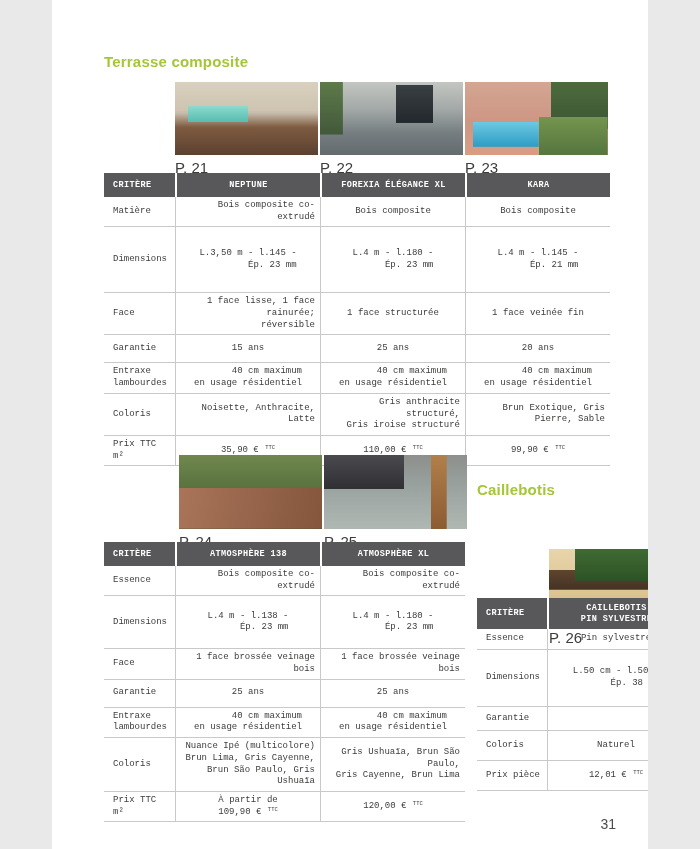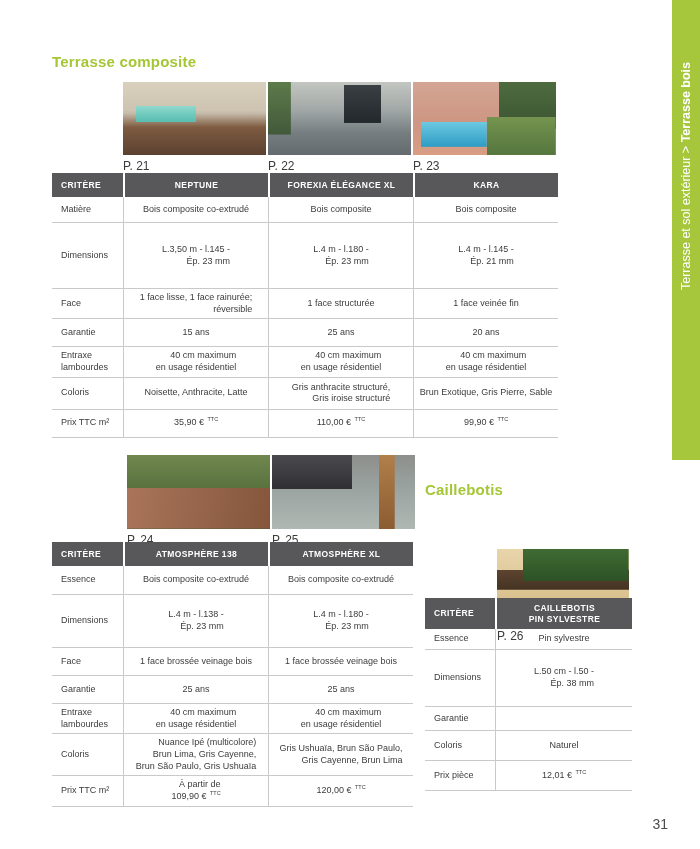--- a/index.html
+++ b/index.html
@@ -1,38 +1,38 @@
 <!DOCTYPE html>
 <html><head>
 <meta charset="utf-8">
 <style>
   * { margin:0; padding:0; box-sizing:border-box; }
   html,body { background:#e9e9e9; }
   body { font-family:"Liberation Sans", sans-serif; }
   #page {
-    position:relative; width:700px; height:849px; margin:0 auto;
+    position:relative; width:596px; height:849px; margin:0 auto;
     background:#ffffff; overflow:hidden; color:#3c3c3b;
   }
 
   
   .sec-title {
     position:absolute; font-size:15px; font-weight:bold; color:#a5c637;
     letter-spacing:.2px;
   }
   #title-composite { left:52px; top:53px; }
   #title-caillebotis { left:425px; top:481px; }
 
   
   .fig-row { position:absolute; display:flex; }
   #figs-row1 { left:123px; top:82px; }
   #figs-row2 { left:127px; top:455px; }
   .fig { width:143px; margin-right:2px; }
   .fig .ph { width:143px; height:73px; }
   #figs-row2 .ph { height:74px; }
-  .fig .cap, #fig-cail .cap { font-size:12px; color:#3c3c3b; padding-top:4px; }
+  .fig .cap, #fig-cail .cap { font-size:15px; color:#3c3c3b; padding-top:4px; }
   #fig-cail { position:absolute; left:497px; top:507px; width:132px;margin-top:42px; }
   #fig-cail .ph { width:132px; height:76px; }
 
   
   .ph { background-color:#9a9a9a; }
   .ph-p21 {
     background-image:
       linear-gradient(#8fd8cd,#56bdb0),
       linear-gradient(180deg,#d9d0bf 0%,#cdc3b0 40%,#83604515 41%,transparent 42%),
       linear-gradient(180deg,#d6ccbb 0%,#c9bfae 42%,#7e5b41 62%,#5b4130 100%);
@@ -80,21 +80,21 @@
     background-image:
       linear-gradient(#3f6b33,#2c5226),
       linear-gradient(#5d4430,#453322),
       linear-gradient(180deg,#e8d5ab 0%,#dcc493 55%,#d2b583 100%);
     background-repeat:no-repeat;
     background-size:80% 42%, 100% 26%, 100% 100%;
     background-position:100% 0, 0 38%, 0 0;
   }
 
   
-  .ctable { position:absolute; font-size:9px; }
+  .ctable { position:absolute; font-size:9px;font-family:Liberation Mono, monospace; }
   #table-composite { left:52px; top:173px; width:506px; }
   #table-atmo      { left:52px; top:542px; width:361px; }
   #table-cail      { left:425px; top:598px; width:207px; }
 
   .thead, .trow { display:grid; }
   #table-composite .thead, #table-composite .trow { grid-template-columns:71px 145px 145px 145px; }
   #table-atmo .thead, #table-atmo .trow { grid-template-columns:71px 145px 145px; }
   #table-cail .thead, #table-cail .trow { grid-template-columns:70px 137px; }
 
   .hcell {

